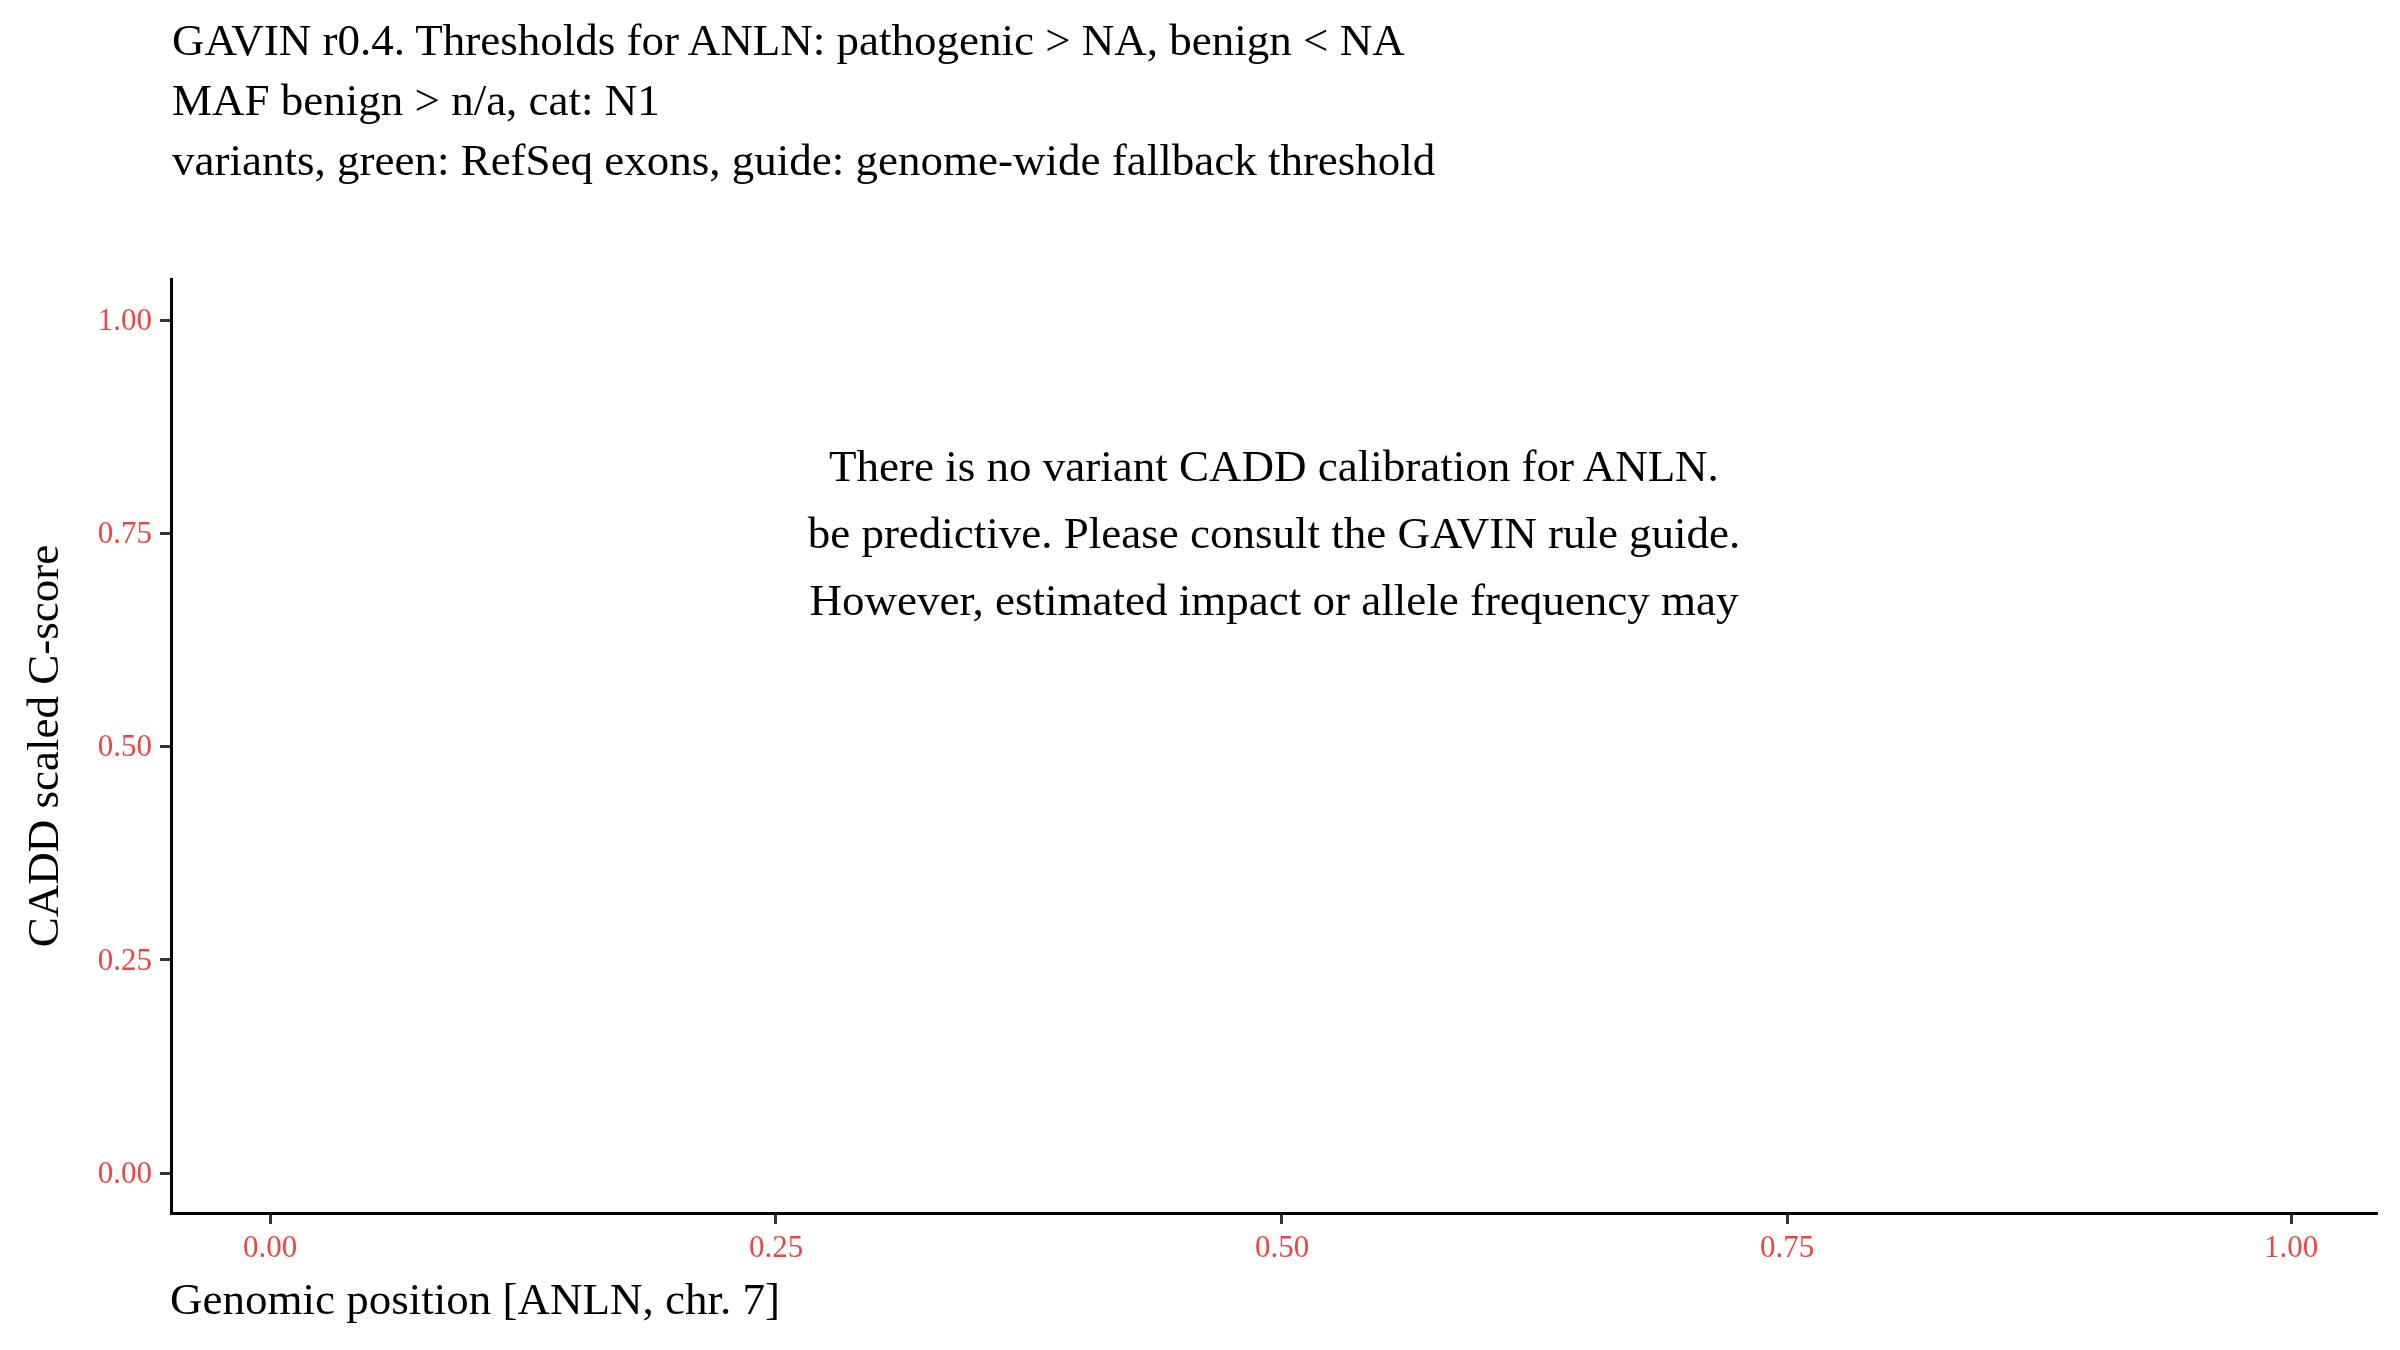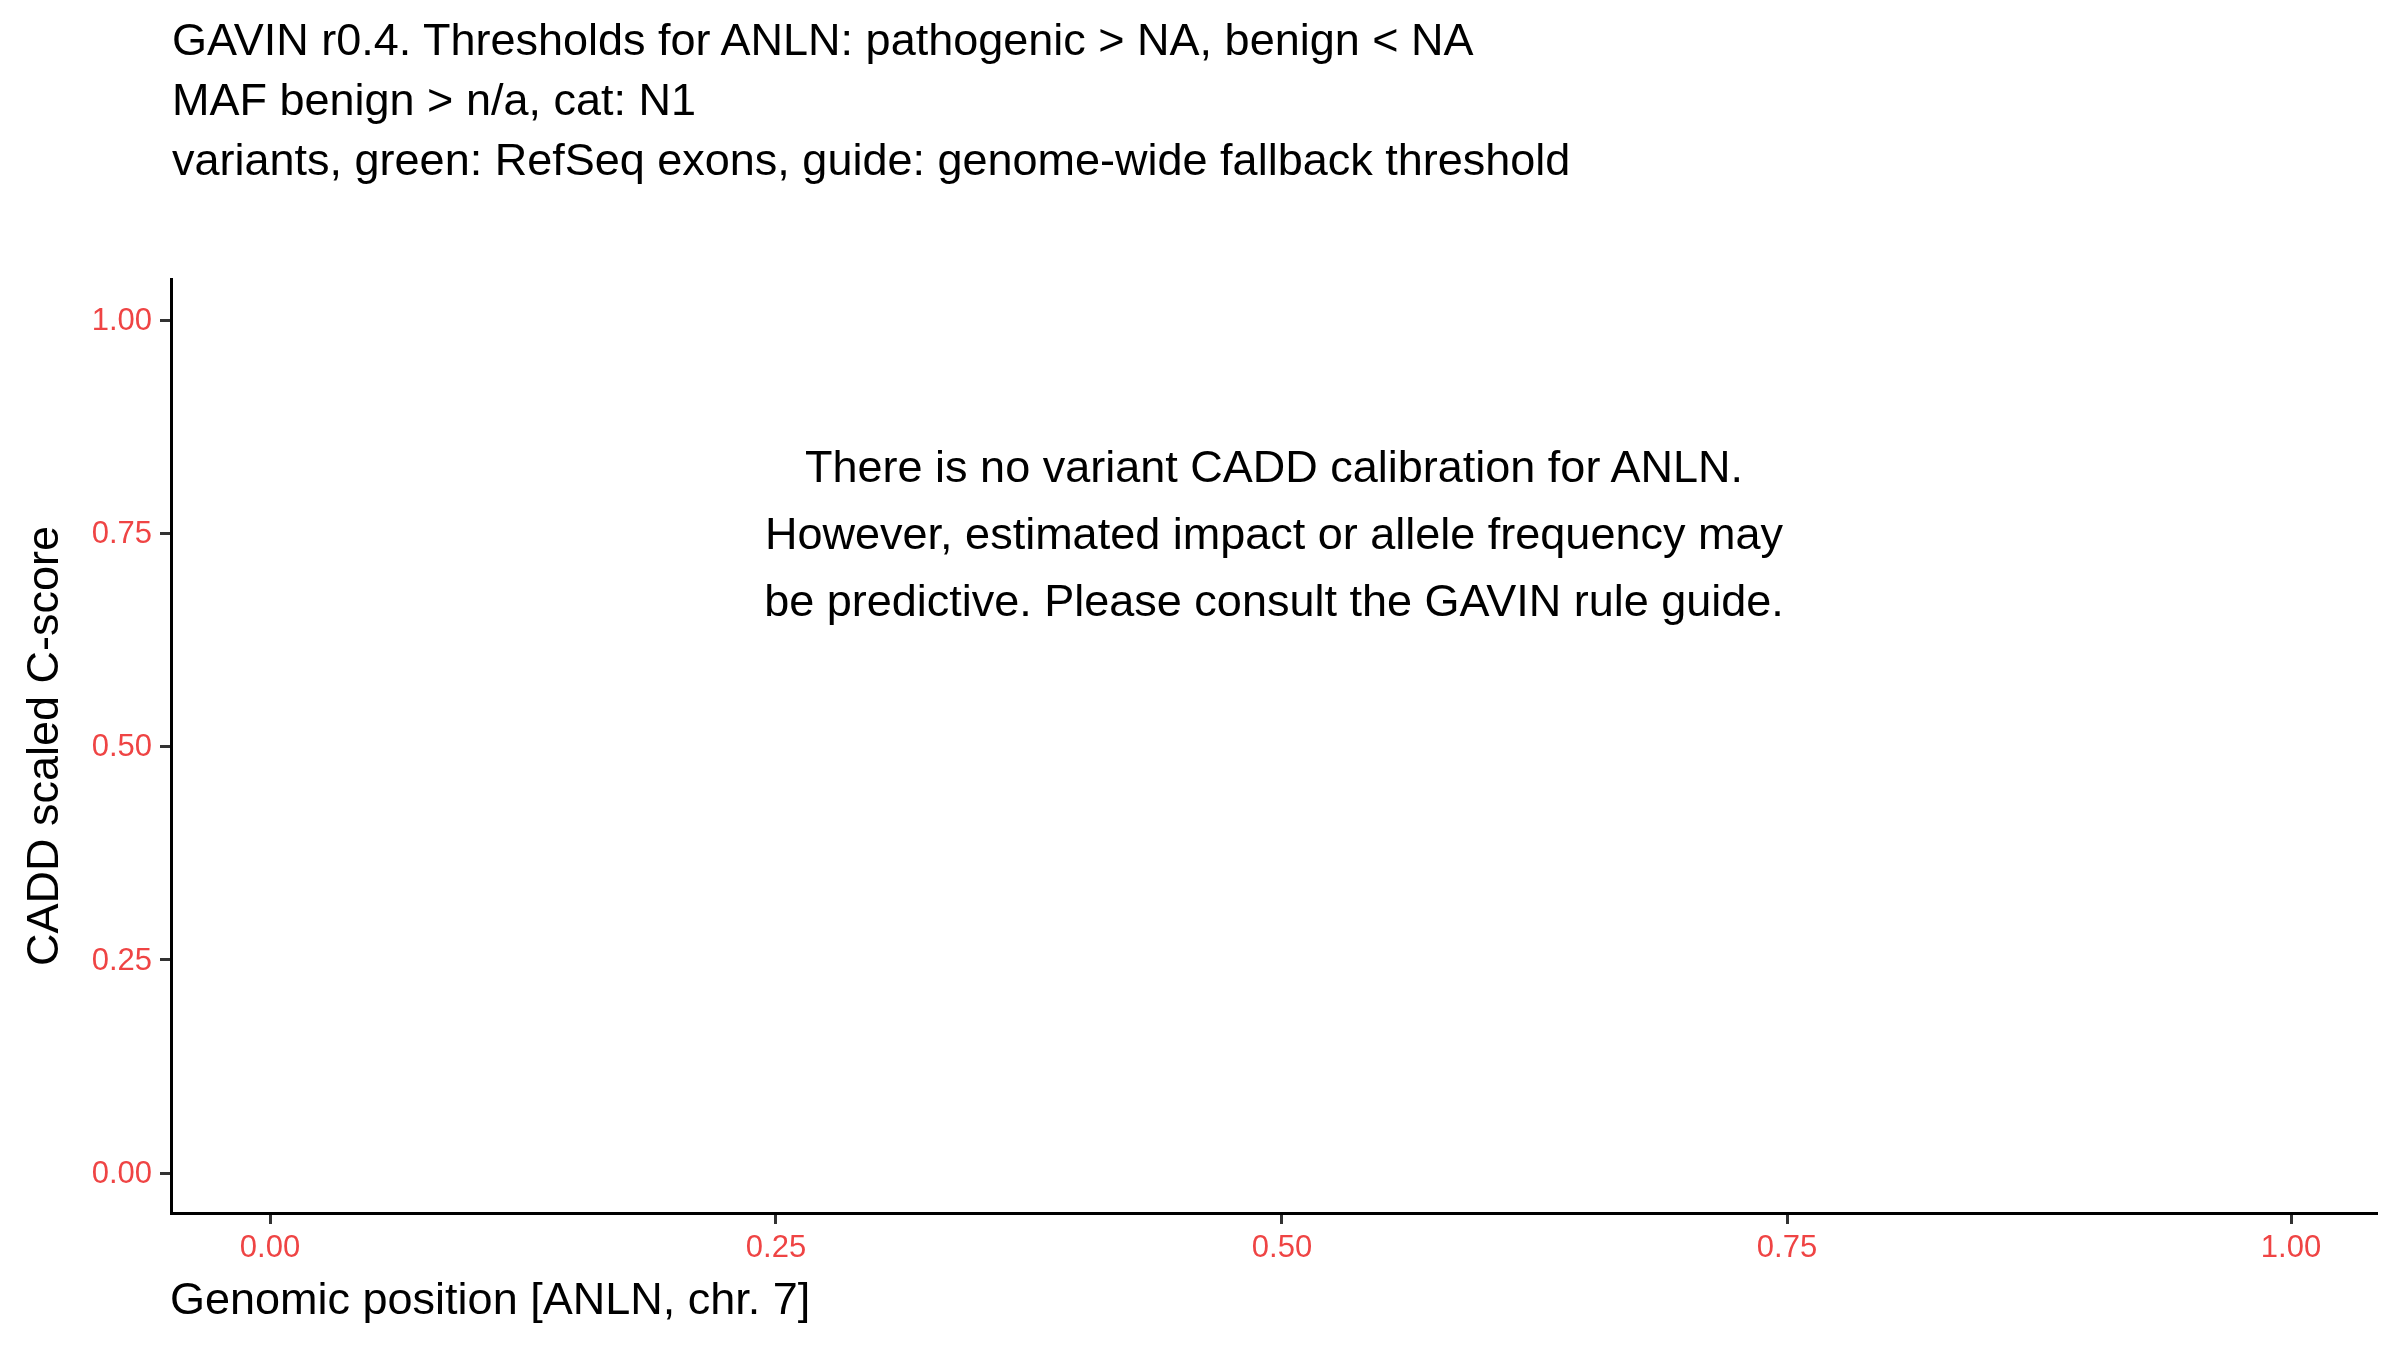--- a/index.html
+++ b/index.html
@@ -1,21 +1,21 @@
 <!DOCTYPE html>
 <html><head>
 <meta charset="utf-8">
 <style>
   html, body { margin: 0; padding: 0; background: #ffffff; }
   .figure {
     position: relative;
     width: 2400px;
     height: 1350px;
     background: #ffffff;
-    font-family: Liberation Sans, sans-serif;
+    font-family: Liberation Serif, serif;
     color: #000000;
     overflow: hidden;
   }
 
   
   .chart-title {
     position: absolute;
     left: 172px;
     top: 10px;
     font-size: 45px;
@@ -101,22 +101,22 @@
   <div class="chart-title">
     <div>GAVIN r0.4. Thresholds for ANLN: pathogenic &gt; NA, benign &lt; NA</div>
     <div>MAF benign &gt; n/a, cat: N1</div>
     <div>variants, green: RefSeq exons, guide: genome-wide fallback threshold</div>
   </div>
 
   <div class="panel"></div>
 
   <div class="annotation">
     <div>There is no variant CADD calibration for ANLN.</div>
+    <div>be predictive. Please consult the GAVIN rule guide.</div>
     <div>However, estimated impact or allele frequency may</div>
-    <div>be predictive. Please consult the GAVIN rule guide.</div>
   </div>
 
   <div class="y-axis-title">CADD scaled C-score</div>
   <div class="x-axis-title">Genomic position [ANLN, chr. 7]</div>
 
   <div class="tick-mark y ym0"></div>
   <div class="tick-mark y ym1"></div>
   <div class="tick-mark y ym2"></div>
   <div class="tick-mark y ym3"></div>
   <div class="tick-mark y ym4"></div>

